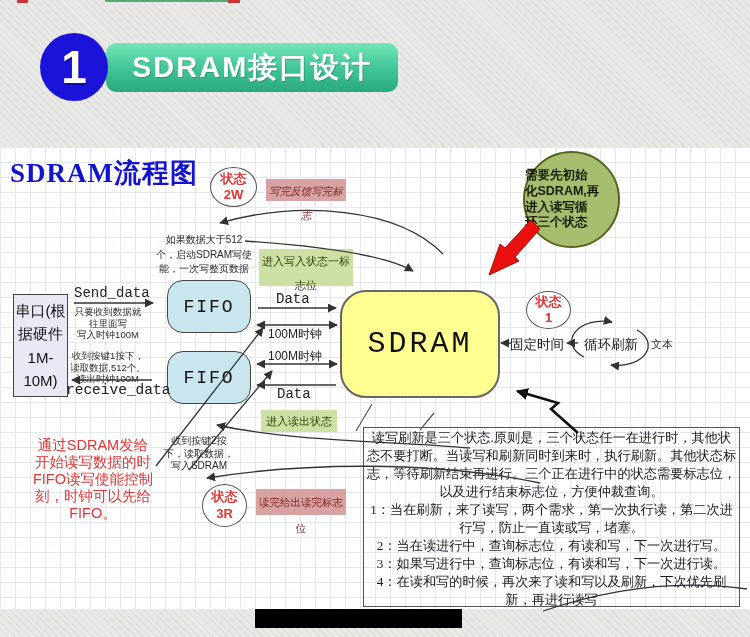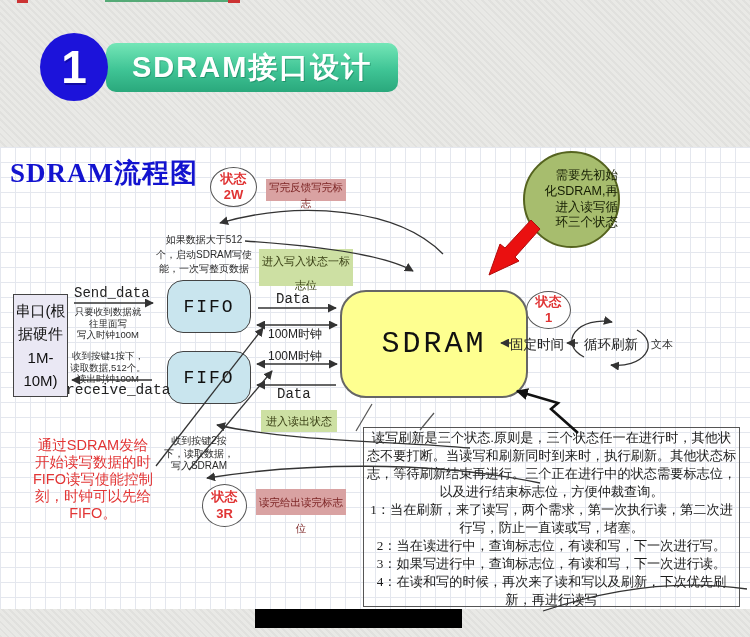--- a/index.html
+++ b/index.html
@@ -34,59 +34,59 @@
     font-family:"Liberation Serif",serif;letter-spacing:1px;}
 
   .state-circle{border:1.6px solid #555;border-radius:50%;background:#fff;
     color:#e03434;font-size:13px;font-weight:bold;text-align:center;line-height:1.25;
     display:flex;flex-direction:column;justify-content:center;box-sizing:border-box;}
   .st2w{left:210px;top:167px;width:47px;height:40px;}
   .st1{left:526px;top:291px;width:45px;height:38px;}
   .st3r{left:202px;top:484px;width:45px;height:43px;}
 
   .pinkbox{background:#d9a2a2;color:#7b2323;font-size:10.5px;text-align:center;box-sizing:border-box;}
-  .pb-writedone{left:266px;top:179px;width:80px;height:22px;line-height:16px;}
+  .pb-writedone{left:266px;top:179px;width:80px;height:22px;line-height:24px;font-style:italic;}
   .pb-readdone{left:256px;top:489px;width:90px;height:26px;line-height:26px;}
   .greenbox{background:#cde0a3;color:#3a4015;font-size:11px;text-align:center;box-sizing:border-box;}
   .gb-write{left:259px;top:249px;width:94px;height:37px;line-height:24px;}
   .gb-read{left:261px;top:410px;width:76px;height:22px;line-height:22px;}
 
   .note{color:#2b2b2b;text-align:center;}
   .note div{white-space:nowrap;}
   .n-writecond{left:156px;top:233px;width:96px;font-size:10px;line-height:1.45;}
   .n-serialwrite{left:64px;top:306px;width:88px;font-size:9.5px;line-height:1.22;}
   .n-serialread{left:62px;top:350px;width:92px;font-size:9.5px;line-height:1.22;}
   .n-key2{left:162px;top:435px;width:74px;font-size:10px;line-height:1.25;}
 
   .serialbox{left:13px;top:294px;width:55px;height:103px;background:#eae8f4;border:1.6px solid #444;
     box-sizing:border-box;color:#111;font-size:15px;text-align:center;line-height:1.55;
     display:flex;flex-direction:column;justify-content:center;}
   .fifobox{width:84px;height:53px;background:#c9e5ee;border:1.6px solid #444;border-radius:16px;
     box-sizing:border-box;color:#111;font-size:18px;letter-spacing:2px;text-align:center;
     font-family:"Liberation Mono",monospace;display:flex;align-items:center;justify-content:center;}
   .fifo-top{left:167px;top:280px;}
   .fifo-bot{left:167px;top:351px;}
-  .sdrambox{left:340px;top:290px;width:188px;height:108px;background:#feff90;border:2px solid #666;
+  .sdrambox{left:340px;top:290px;width:160px;height:108px;background:#feff90;border:2px solid #666;
     border-radius:26px;box-sizing:border-box;color:#111;font-size:30px;letter-spacing:3px;
     font-family:"Liberation Mono",monospace;display:flex;align-items:center;justify-content:center;}
 
   .mono-label{font-family:"Liberation Mono",monospace;color:#222;white-space:nowrap;}
   .l-send{left:74px;top:285px;font-size:14px;}
   .l-recv{left:66px;top:382px;font-size:14.5px;}
   .l-data-top{left:276px;top:291px;font-size:14px;}
   .l-data-bot{left:277px;top:386px;font-size:14px;}
   .l-clk-top{left:268px;top:326px;font-size:12px;color:#222;white-space:nowrap;}
   .l-clk-bot{left:268px;top:348px;font-size:12px;color:#222;white-space:nowrap;}
   .l-fixed{left:510px;top:336px;font-size:13.5px;color:#222;white-space:nowrap;}
   .l-loop{left:584px;top:336px;font-size:13.5px;color:#222;white-space:nowrap;}
   .l-text{left:651px;top:337px;font-size:11px;color:#333;white-space:nowrap;}
 
   .initcircle{left:523px;top:151px;width:97px;height:97px;border-radius:50%;background:#a7bd6e;
-    border:2px solid #55631f;box-sizing:border-box;color:#151d03;font-weight:normal;font-size:12.5px;
-    line-height:1.26;text-align:right;display:flex;flex-direction:column;justify-content:center;}
+    border:2px solid #55631f;box-sizing:border-box;color:#151d03;font-weight:bold;font-size:12.5px;
+    line-height:1.26;text-align:left;display:flex;flex-direction:column;justify-content:center;}
 
   .redctrl{left:24px;top:437px;width:138px;color:#e23535;font-weight:normal;font-size:14.5px;
     line-height:1.18;text-align:center;}
 
   .rulesbox{left:363px;top:427px;width:377px;height:180px;border:1.6px solid #555;box-sizing:border-box;
     font-family:"Liberation Serif",serif;font-size:13.2px;line-height:1.36;color:#1a1a1a;
     text-align:center;padding-top:1px;}
   .rulesbox div{white-space:nowrap;}
 
   svg.overlay{position:absolute;left:0;top:0;width:750px;height:637px;pointer-events:none;}

